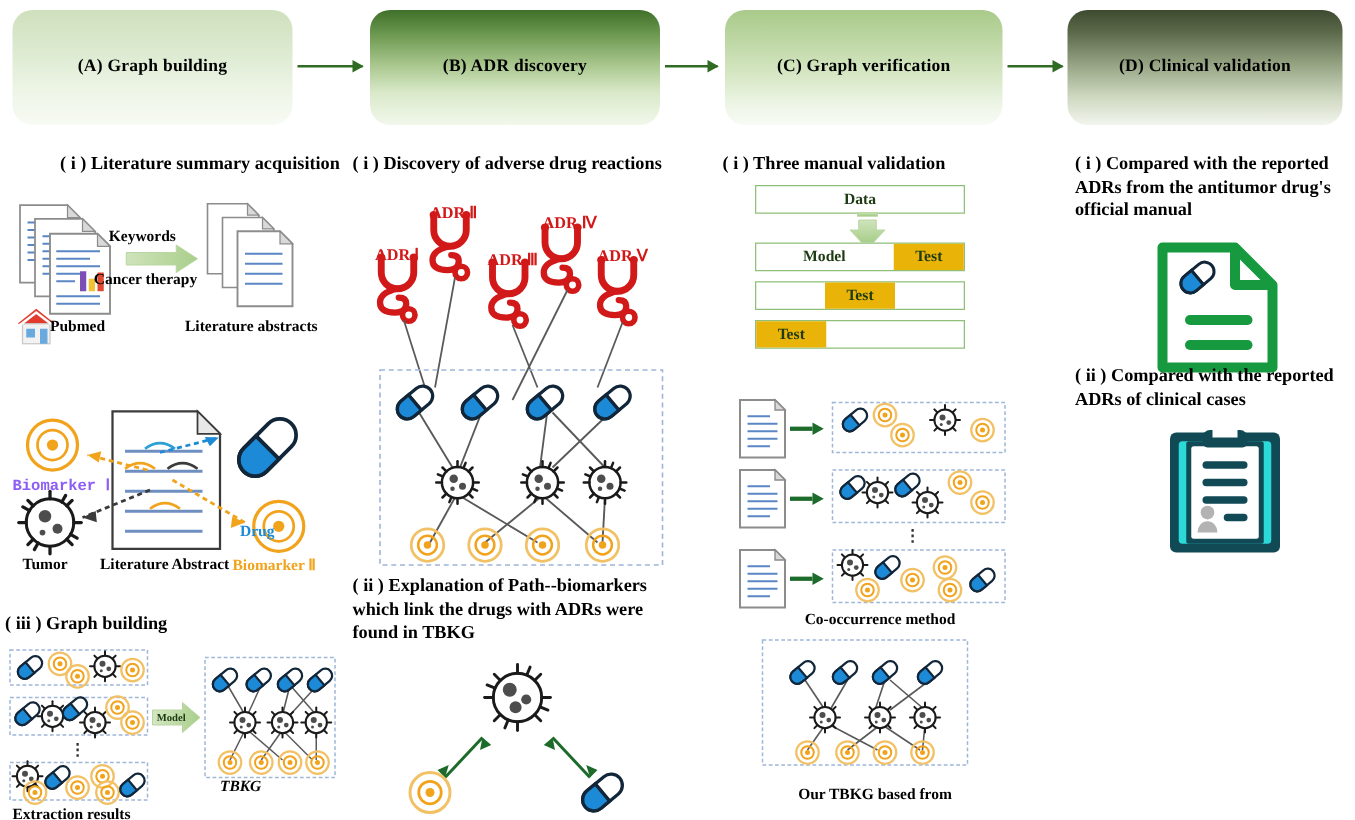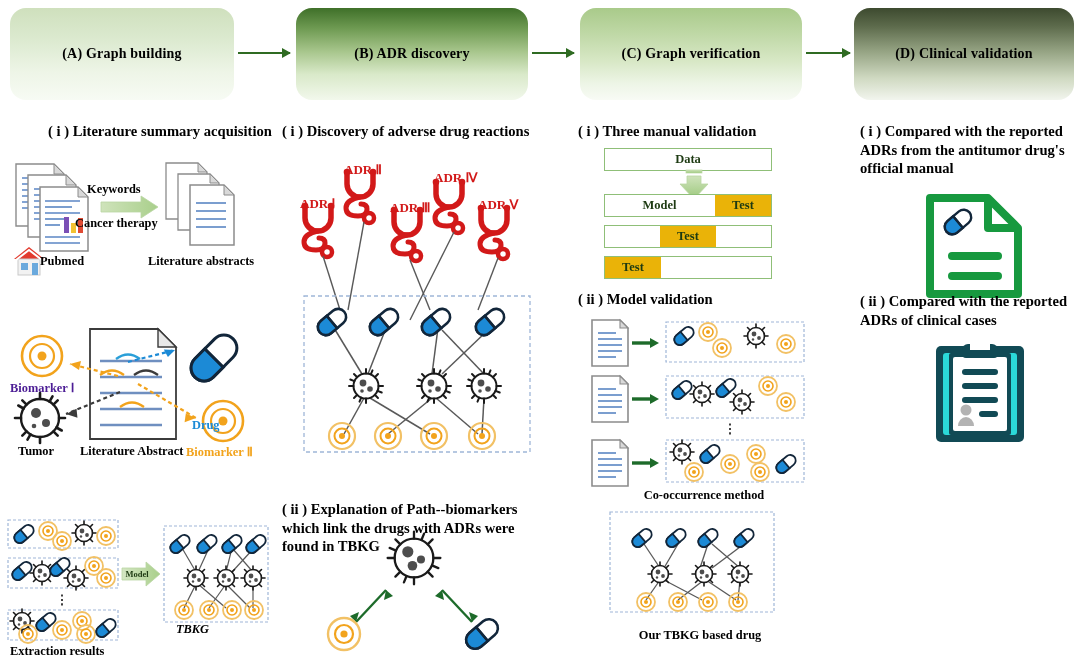--- a/index.html
+++ b/index.html
@@ -232,26 +232,30 @@
       <path d="M167,24 l-11,-2 l3,8 Z" fill="#1c8ad6" transform="rotate(-8 167 24)"></path>
       <line x1="110" y1="50" x2="62" y2="38" stroke="#f2a31c" stroke-width="2.2" stroke-dasharray="4 3"></line>
       <path d="M62,38 l11,-3 l-2,9 Z" fill="#f2a31c"></path>
       <line x1="130" y1="58" x2="188" y2="92" stroke="#f2a31c" stroke-width="2.2" stroke-dasharray="4 3"></line>
       <path d="M188,92 l-11,-2 l1,9 Z" fill="#f2a31c" transform="rotate(14 188 92)"></path>
       <line x1="112" y1="66" x2="58" y2="88" stroke="#3b3b3b" stroke-width="2.2" stroke-dasharray="4 3"></line>
       <path d="M58,88 l11,-4 l0,9 Z" fill="#3b3b3b" transform="rotate(-6 58 88)"></path>
     </g>
   </svg>
 
-  <div class="capt" style="left:10px;top:380px;color:#4c1d95;">Biomarker Ⅰ</div>
+  <div class="capt" style="left:10px;top:380px;color:#8b5cf6;font-family:Liberation Mono, monospace;">Biomarker Ⅰ</div>
   <div class="capt" style="left:192px;top:418px;color:#1c8ad6;">Drug</div>
   <div class="capt" style="left:18px;top:444px;">Tumor</div>
   <div class="capt" style="left:80px;top:444px;">Literature Abstract</div>
   <div class="capt" style="left:186px;top:444px;color:#f2a31c;">Biomarker Ⅱ</div>
 
+  <div class="sec" style="left:4px;top:490px;width:270px;">
+    <span>( iii )</span>
+    <span>Graph building</span>
+  </div>
 
   <svg class="abs" style="left:4px;top:516px;" width="268" height="130" viewBox="0 0 268 130">
     <defs>
       <g id="cap">
         <rect x="-11" y="-5.5" width="22" height="11" rx="5.5" fill="#fff" stroke="#12263a" stroke-width="1.8"></rect>
         <path d="M-11,0 a5.5,5.5 0 0 1 5.5,-5.5 H0 V5.5 H-5.5 A5.5,5.5 0 0 1 -11,0 Z" fill="#1c8ad6" stroke="#12263a" stroke-width="1.8"></path>
       </g>
       <g id="bio">
         <circle r="9" fill="none" stroke="#f2c165" stroke-width="1.8"></circle>
         <circle r="5" fill="none" stroke="#f2a31c" stroke-width="1.6"></circle>
@@ -526,21 +530,21 @@
         <use href="#bioB"></use>
       </g>
   </svg>
 
   <div class="capt" style="left:300px;top:196px;color:#d21919;font-size:13px;">ADR Ⅰ</div>
   <div class="capt" style="left:344px;top:162px;color:#d21919;font-size:13px;">ADR Ⅱ</div>
   <div class="capt" style="left:390px;top:200px;color:#d21919;font-size:13px;">ADR Ⅲ</div>
   <div class="capt" style="left:434px;top:170px;color:#d21919;font-size:13px;">ADR Ⅳ</div>
   <div class="capt" style="left:478px;top:197px;color:#d21919;font-size:13px;">ADR Ⅴ</div>
 
-  <div class="sec" style="left:282px;top:500px;width:264px;">
+  <div class="sec" style="left:282px;top:460px;width:264px;">
     <span>( ii )</span>
     <span>Explanation of Path--biomarkers which link the drugs with ADRs were found in TBKG</span>
   </div>
 
   <svg class="abs" style="left:310px;top:530px;" width="210" height="122" viewBox="0 0 210 122">
     <g transform="translate(104,28) scale(1.55)">
       <circle r="12.5" fill="#fff" stroke="#1a1a1a" stroke-width="1.5"></circle>
       <g stroke="#1a1a1a" stroke-width="1.5" stroke-linecap="round">
         <line y1="-12.5" y2="-17"></line>
           <line x1="8.8" y1="-8.8" x2="12" y2="-12"></line>
@@ -603,24 +607,20 @@
   <div class="cvbar" style="left:604px;top:194px;width:168px;"></div>
   <div class="cvlabel" style="left:604px;top:195px;width:111px;">Model</div>
   <div class="cvfill" style="left:715px;top:195px;width:56px;">Test</div>
 
   <div class="cvbar" style="left:604px;top:225px;width:168px;"></div>
   <div class="cvfill" style="left:660px;top:226px;width:56px;">Test</div>
 
   <div class="cvbar" style="left:604px;top:256px;width:168px;"></div>
   <div class="cvfill" style="left:605px;top:257px;width:56px;">Test</div>
 
-  <div class="sec" style="left:578px;top:290px;width:250px;">
-    <span>( ii )</span>
-    <span>Model validation</span>
-  </div>
 
   <svg class="abs" style="left:590px;top:318px;" width="218" height="176" viewBox="0 0 218 176">
     <defs>
       <g id="docC">
         <path d="M0,0 H28 L36,8 V46 H0 Z" fill="#fff" stroke="#8c8c8c" stroke-width="1.6"></path>
         <path d="M28,0 L36,8 H28 Z" fill="#d9d9d9" stroke="#8c8c8c" stroke-width="1.1"></path>
         <g stroke="#5b86c4" stroke-width="1.6">
           <line x1="6" y1="13" x2="24" y2="13"></line>
             <line x1="6" y1="19" x2="30" y2="19"></line>
           <line x1="6" y1="25" x2="30" y2="25"></line>
@@ -790,21 +790,21 @@
         <use href="#bioC"></use>
       </g>
     <g transform="translate(100,92)">
         <use href="#bioC"></use>
       </g>
     <g transform="translate(130,92)">
         <use href="#bioC"></use>
       </g>
   </svg>
 
-  <div class="capt" style="left:618px;top:628px;width:164px;">Our TBKG based drug</div>
+  <div class="capt" style="left:618px;top:628px;width:164px;">Our TBKG based from</div>
 
   <div class="sec" style="left:860px;top:122px;width:224px;">
     <span>( i )</span>
     <span>Compared with the reported ADRs from the antitumor drug's official manual</span>
   </div>
 
   <svg class="abs" style="left:922px;top:190px;" width="106" height="112" viewBox="0 0 106 112">
     <path d="M8,8 H66 L96,38 V104 H8 Z" fill="none" stroke="#17993f" stroke-width="8" stroke-linejoin="round"></path>
     <path d="M66,8 V38 H96" fill="none" stroke="#17993f" stroke-width="8" stroke-linejoin="round"></path>
     <line x1="30" y1="66" x2="76" y2="66" stroke="#17993f" stroke-width="8" stroke-linecap="round"></line>

